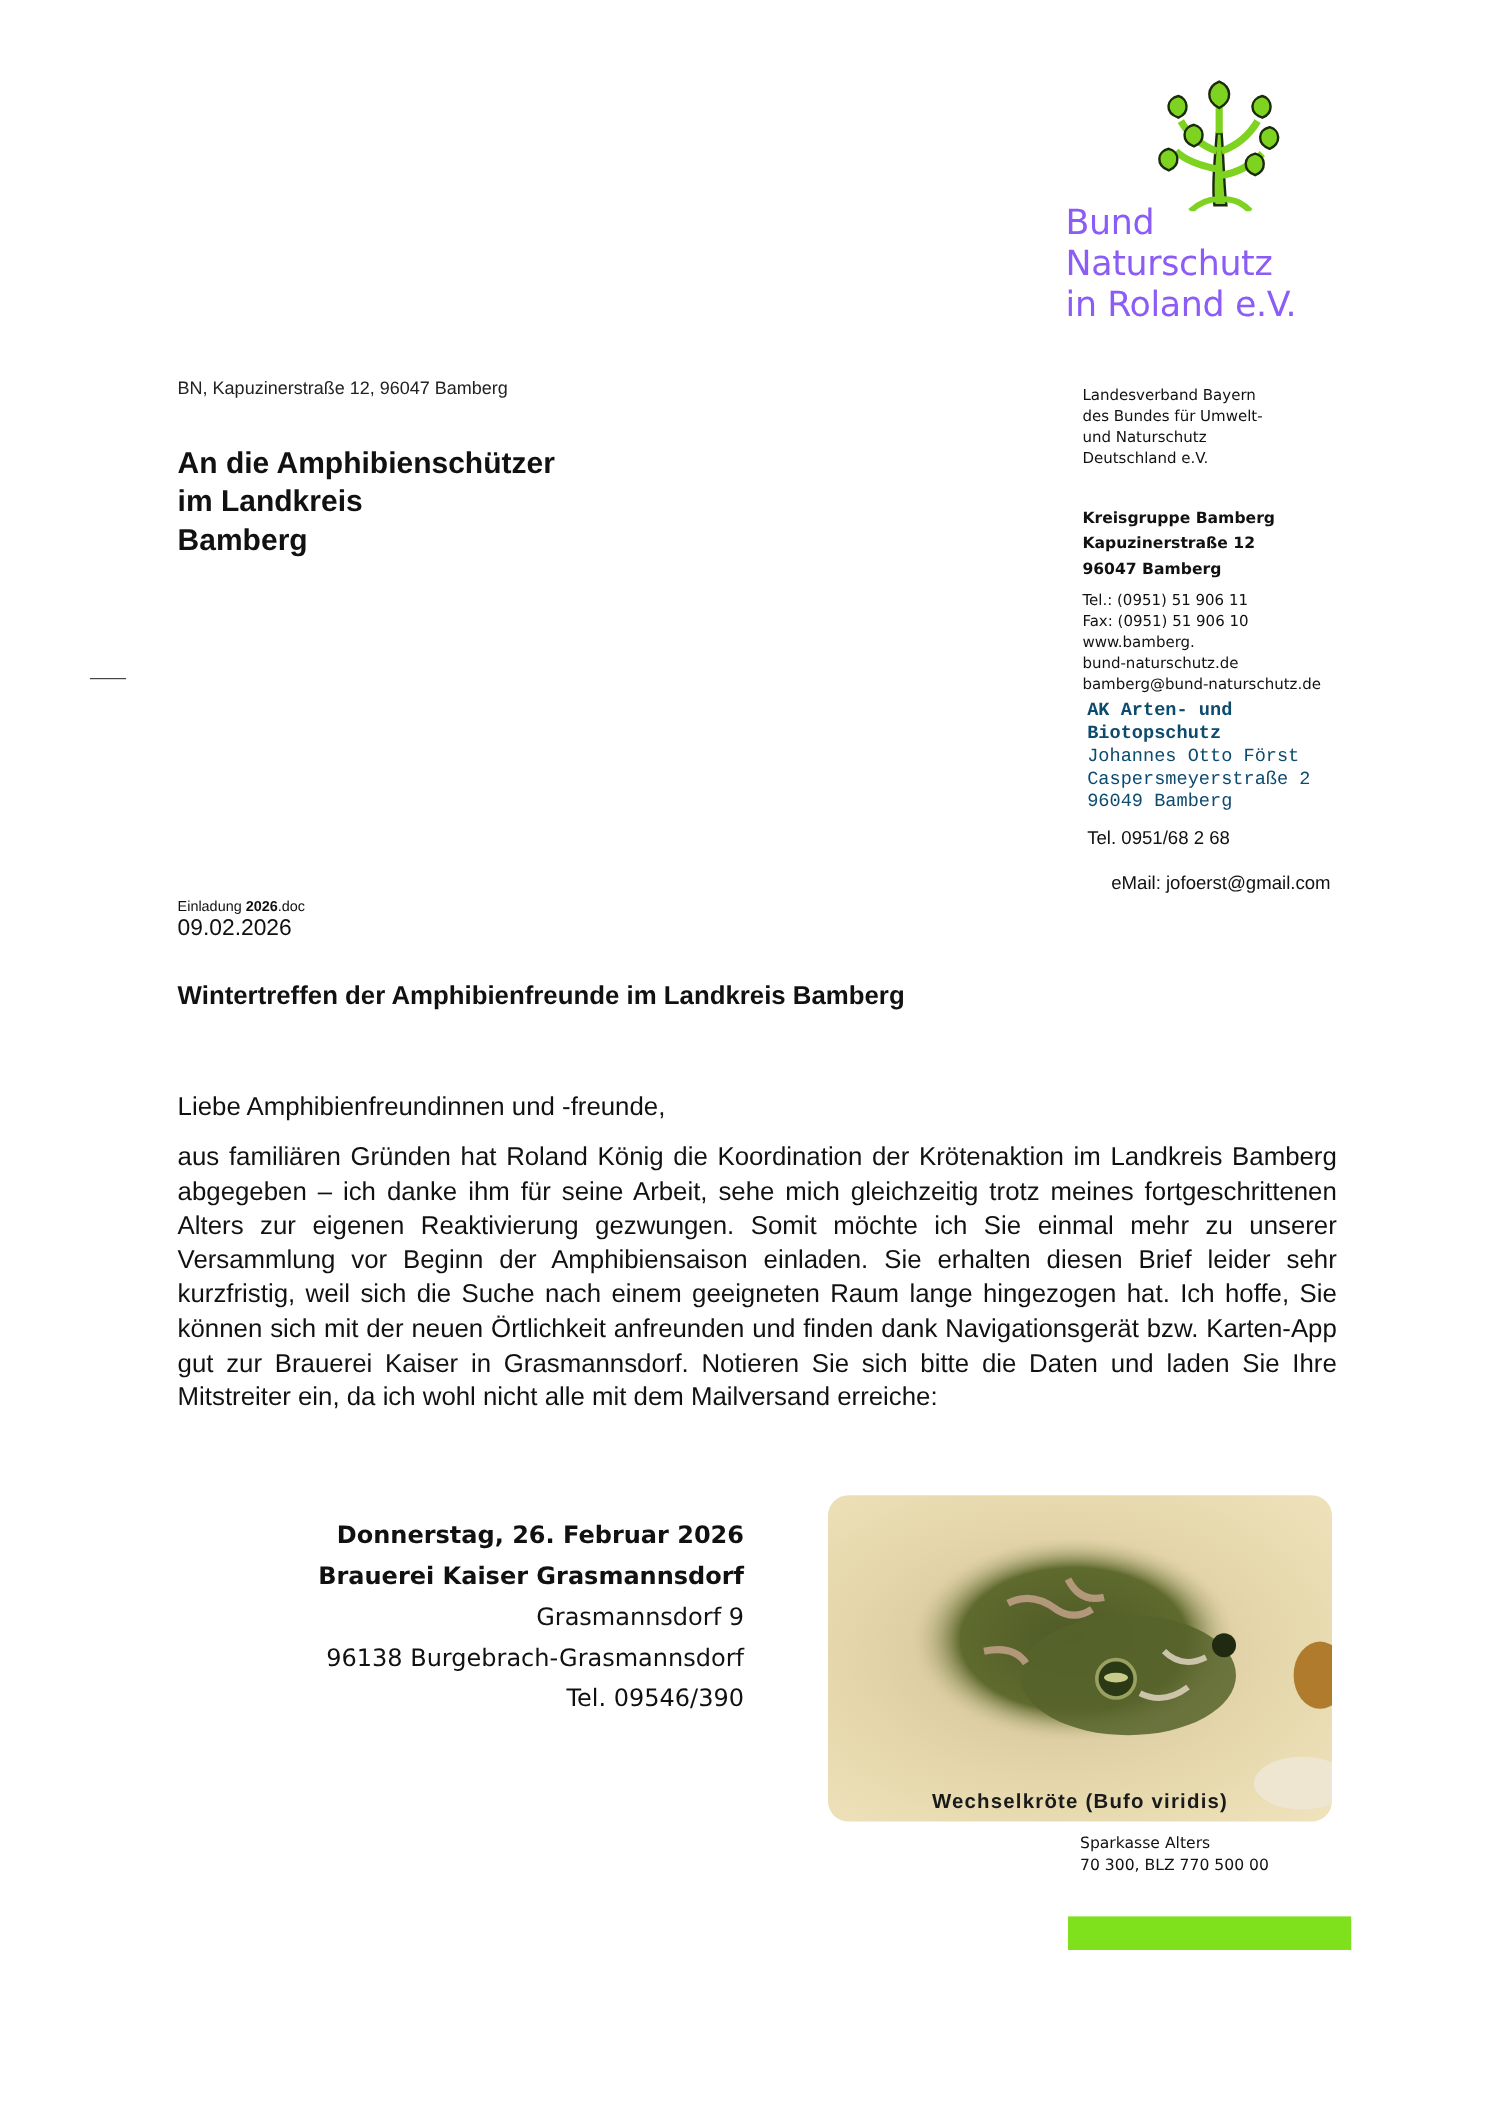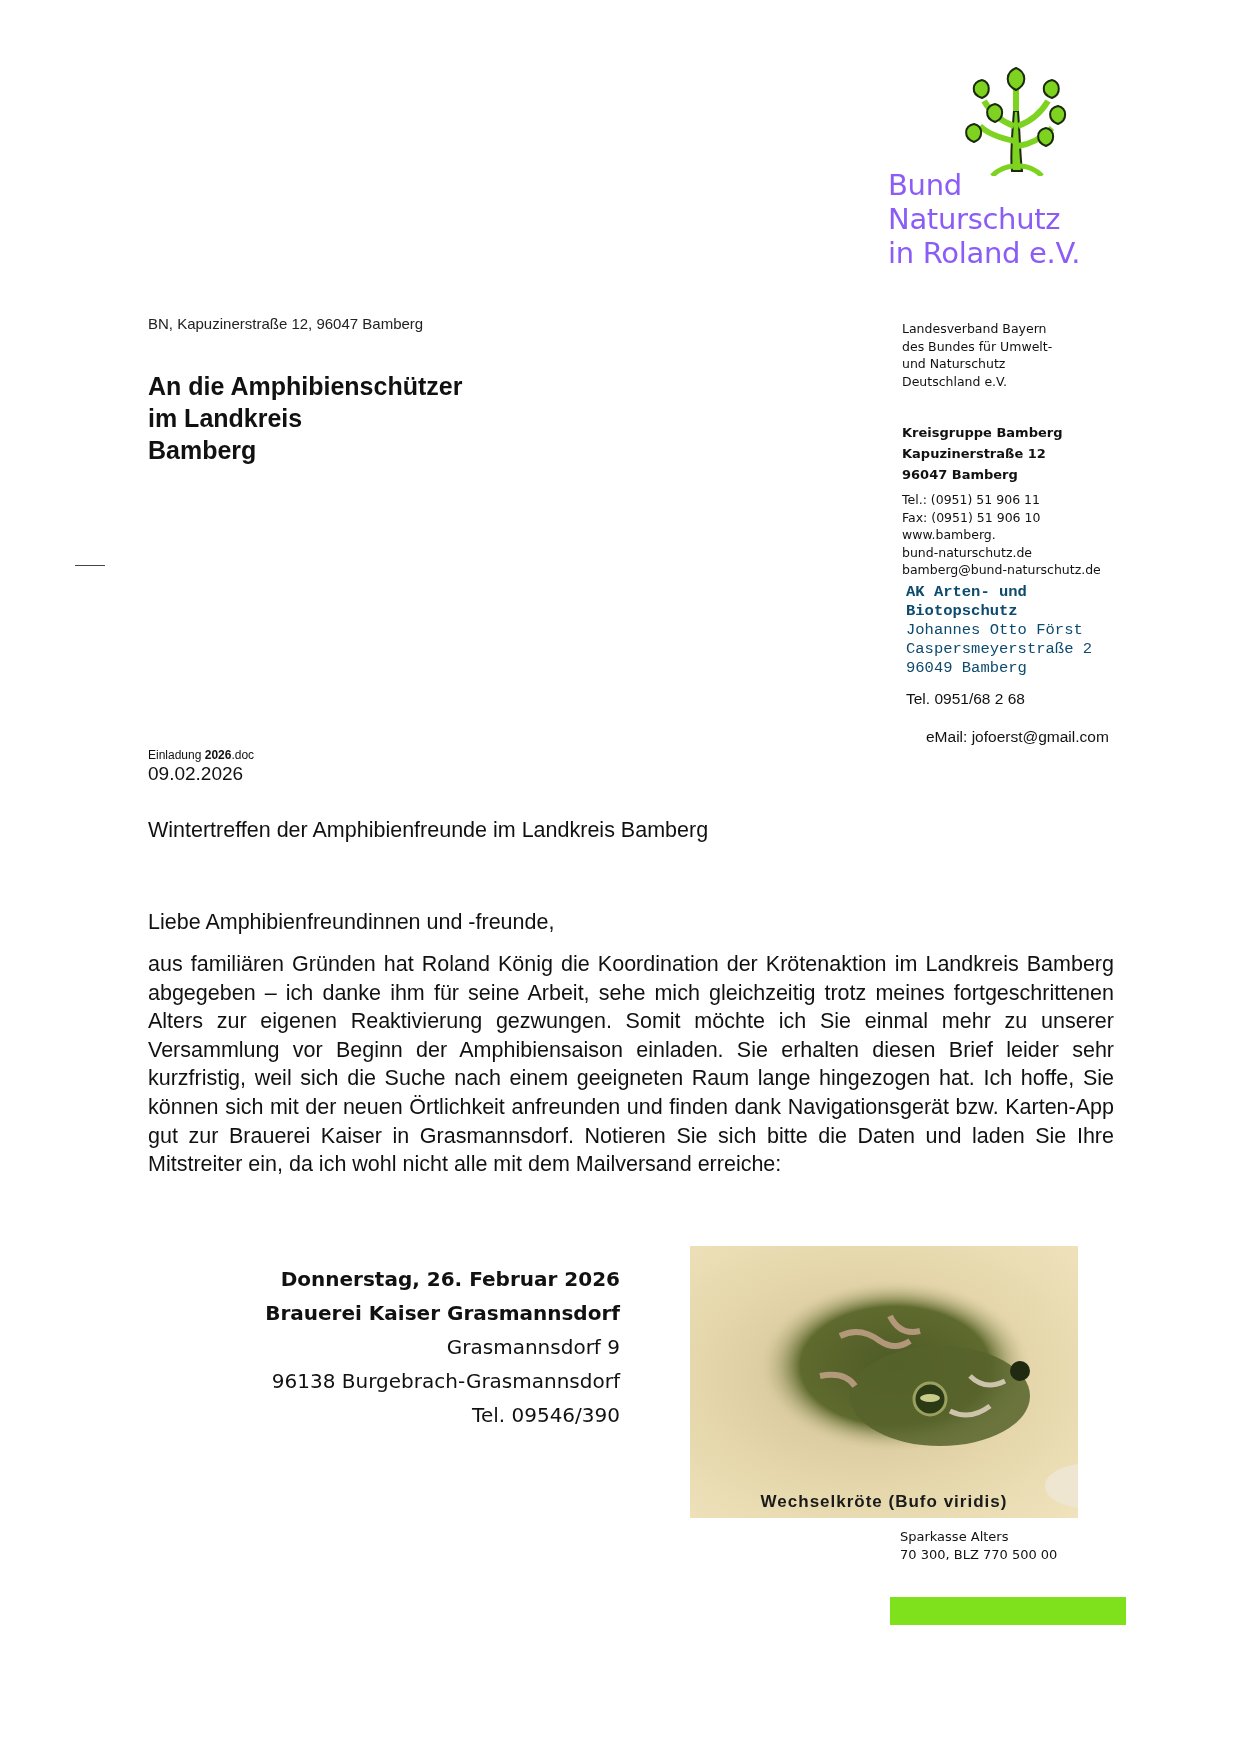--- a/index.html
+++ b/index.html
@@ -17,30 +17,30 @@
   .side-verband { top:320px; }
   .side-kreis { top:422px; font-weight:bold; font-size:13px; line-height:21px; }
   .side-contact { top:491px; }
   .side-ak { left:906px; top:583px; font-family:Liberation Mono, monospace; font-size:15.5px; line-height:19px; color:#0c4a6e; }
   .side-ak .b { font-weight:bold; }
   .side-tel { left:906px; top:690px; font-size:15.5px; }
   .side-mail { left:906px; top:728px; font-size:15.5px;margin-left:20px; }
   
   .doc-file { left:148px; top:748px; font-size:12px; }
   .doc-date { left:148px; top:763px; font-size:19px; }
-  .subject { left:148px; top:818px; font-size:21.5px; font-weight:normal; }
+  .subject { left:148px; top:818px; font-size:21.5px; font-weight:bold; }
   .salutation { left:148px; top:910px; font-size:21.5px; }
   .body-text { left:148px; top:950px; width:966px; font-size:21.5px; line-height:28.6px; text-align:justify; }
   
   .event { left:200px; top:1262px; width:420px; text-align:right; font-family:"DejaVu Sans", sans-serif; font-size:20px; line-height:34px; }
   .event .b { font-weight:bold; }
   .event .n { font-weight:normal; font-size:20px; }
   
-  .photo { left:690px; top:1246px; width:388px; height:272px; overflow:hidden;
-           background: radial-gradient(ellipse at 45% 48%, #cfc195 0%, #e5d7ab 55%, #f0e3bd 100%); }
+  .photo { left:690px; top:1246px; width:420px; height:272px; overflow:hidden;
+           background: radial-gradient(ellipse at 45% 48%, #cfc195 0%, #e5d7ab 55%, #f0e3bd 100%); border-radius: 17px; }
   .photo-caption { left:0; bottom:6px; width:100%; text-align:center; font-size:17px; font-weight:bold; letter-spacing:1px; color:#1a1a1a; }
   .bank { left:900px; top:1528px; font-family:"DejaVu Sans", sans-serif; font-size:13px; line-height:18px; color:#111; }
   .green-bar { left:890px; top:1597px; width:236px; height:28px; background:#7fe11b; }
 </style>
 </head>
 <body>
 
 <svg class="abs logo-tree" viewBox="0 0 110 110">
   <g fill="#7ed321" stroke="#1a2a0a" stroke-width="2">
     <path d="M52 105 C50 90 52 70 54 45 L58 45 C60 70 60 90 62 105 Z"></path>

